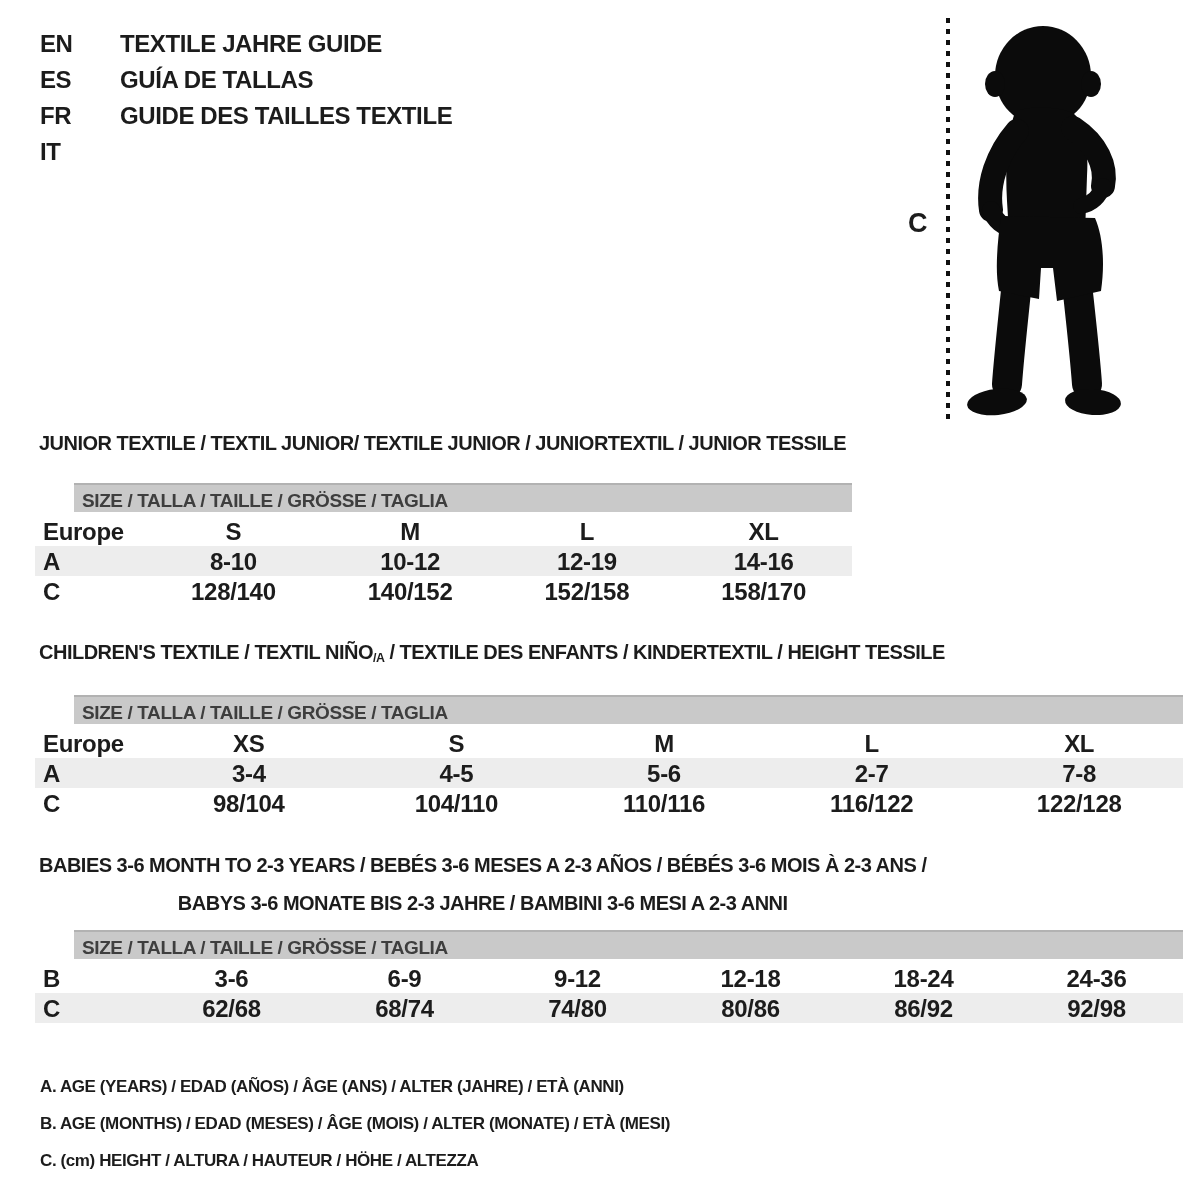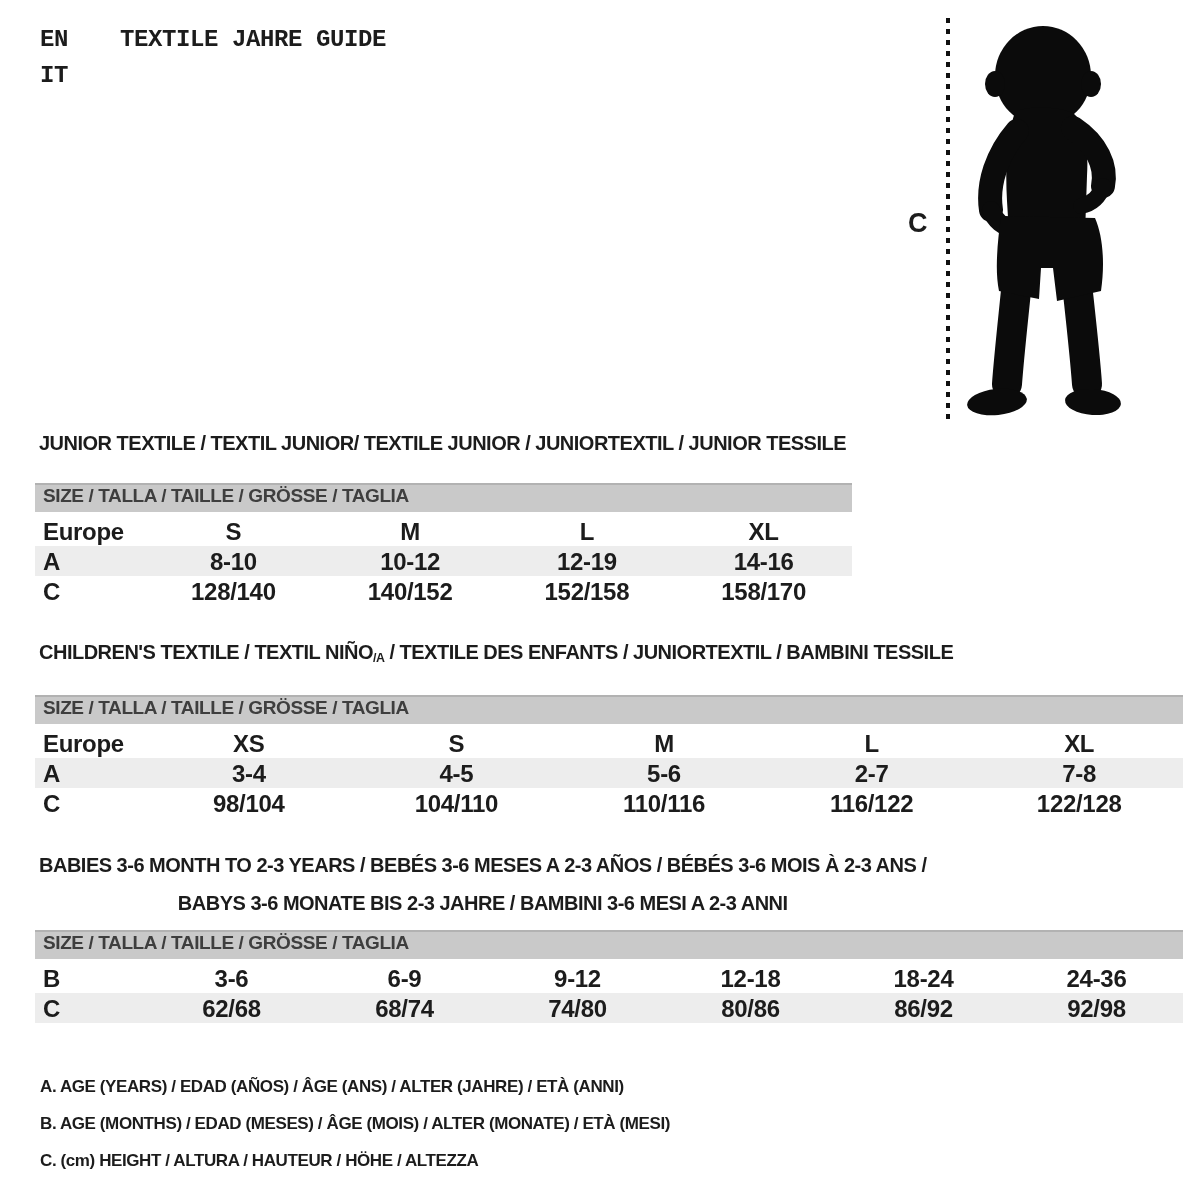--- a/index.html
+++ b/index.html
@@ -9,21 +9,21 @@
     background:#ffffff;
     font-family:"Liberation Sans", sans-serif;
     font-weight:700;
     color:#1c1c1c;
     overflow:hidden;
   }
   .abs { position:absolute; }
 
   
   .lang-block { left:40px; top:26px; }
-  .lang-row { display:flex; height:36px; font-size:24px; letter-spacing:-0.4px;font-family:Liberation Mono, monospace; }
+  .lang-row { display:flex; height:36px; align-items:center; font-size:24px; letter-spacing:-0.4px; }
   .lang-code { width:80px; }
 
   
   #measure-line {
     left:946px; top:18px; width:4px; height:402px;
     background:repeating-linear-gradient(to bottom,#101010 0 5px, transparent 5px 11px);
   }
   #c-label { left:908px; top:208px; font-size:27px; }
   #silhouette-wrap { left:955px; top:16px; }
 
@@ -35,39 +35,48 @@
   .sub-part { font-size:0.62em; vertical-align:-0.28em; }
 
   
   .size-table { left:35px; }
   #junior-table   { top:483px; width:817px; }
   #children-table { top:695px; width:1148px; }
   #babies-table   { top:930px; width:1148px; }
 
   .size-bar {
     height:29px; background:#c9c9c9; border-top:2px solid #b2b2b2;
-    display:flex; align-items:flex-start; padding-left:8px;
+    display:flex; align-items:flex-end; padding-left:8px;
     color:#3e3e3e; font-size:19px; letter-spacing:-0.4px;
     margin-bottom:4px;
+    margin-left:39px;
   }
   .trow { display:flex; height:30px; align-items:flex-end; font-size:24px; letter-spacing:-0.3px; }
   .trow.stripe { background:#ededed; }
   .c0 { width:110px; padding-left:8px; }
   .cc { flex:1; text-align:center; }
 
   
   .legend { left:40px; top:1068px; font-size:17px; line-height:37px; letter-spacing:-0.4px; white-space:nowrap; }
 </style>
 </head>
 <body>
 
 <div class="abs lang-block">
   <div class="lang-row">
     <span class="lang-code">EN</span>
     <span>TEXTILE JAHRE GUIDE</span>
+  </div>
+  <div class="lang-row">
+    <span class="lang-code">ES</span>
+    <span>GUÍA DE TALLAS</span>
+  </div>
+  <div class="lang-row">
+    <span class="lang-code">FR</span>
+    <span>GUIDE DES TAILLES TEXTILE</span>
   </div>
   <div class="lang-row">
     <span class="lang-code">IT</span>
   </div>
 </div>
 
 <div class="abs" id="measure-line"></div>
 <div class="abs" id="c-label">C</div>
 <div class="abs" id="silhouette-wrap">
   <svg width="190" height="404" viewBox="0 0 190 404" xmlns="http://www.w3.org/2000/svg">
@@ -115,21 +124,21 @@
   <div class="trow">
     <span class="c0">C</span>
     <span class="cc">128/140</span>
     <span class="cc">140/152</span>
     <span class="cc">152/158</span>
     <span class="cc">158/170</span>
   </div>
 </div>
 
 <div class="abs section-title" id="children-title">
-  <span>CHILDREN'S TEXTILE / TEXTIL NIÑO</span><span class="sub-part">/A</span><span> / TEXTILE DES ENFANTS / JUNIORTEXTIL / BAMBINI TESSILE</span>
+  <span>CHILDREN'S TEXTILE / TEXTIL NIÑO</span><span class="sub-part">/A</span><span> / TEXTILE DES ENFANTS / KINDERTEXTIL / HEIGHT TESSILE</span>
 </div>
 <div class="abs size-table" id="children-table">
   <div class="size-bar">
     <span>SIZE / TALLA / TAILLE / GRÖSSE / TAGLIA</span>
   </div>
   <div class="trow">
     <span class="c0">Europe</span>
     <span class="cc">XS</span>
     <span class="cc">S</span>
     <span class="cc">M</span>

